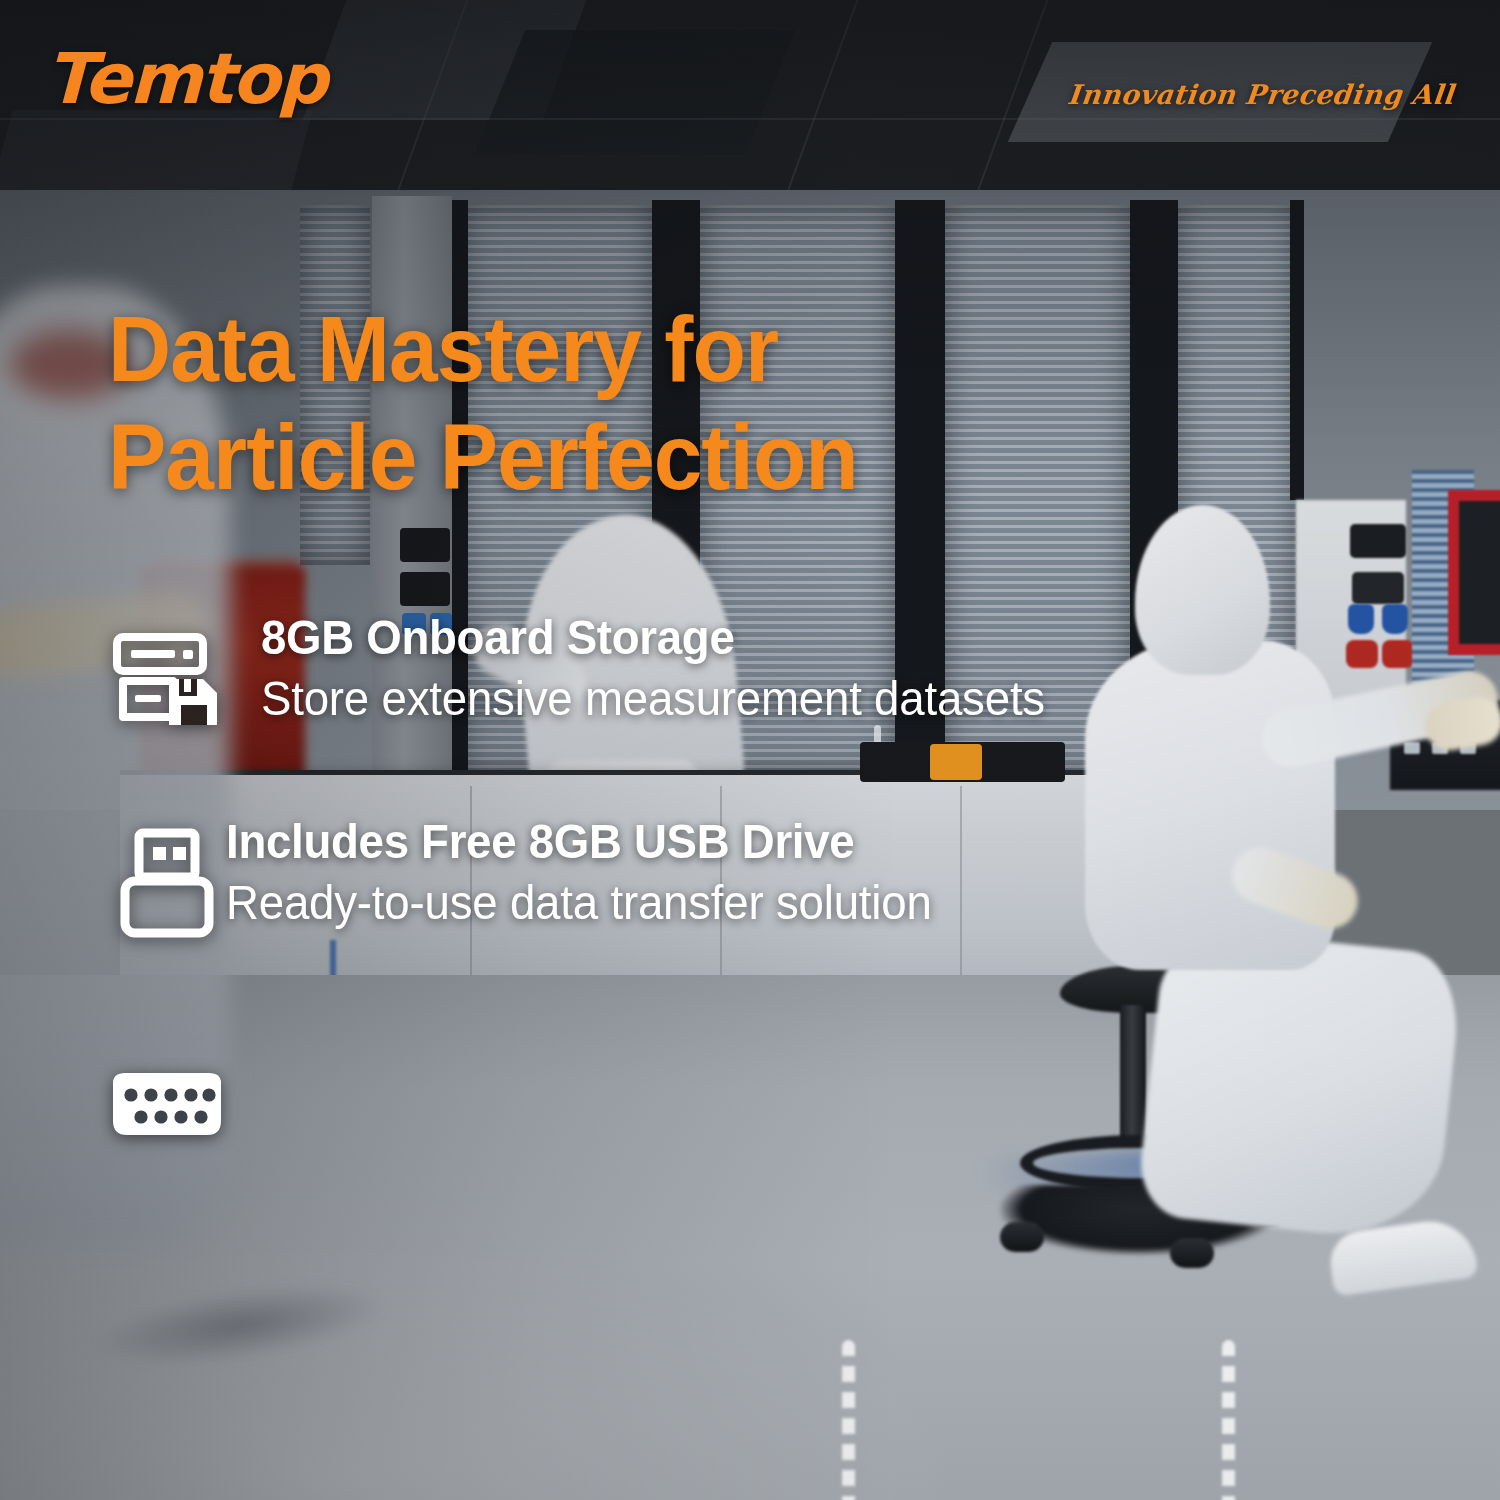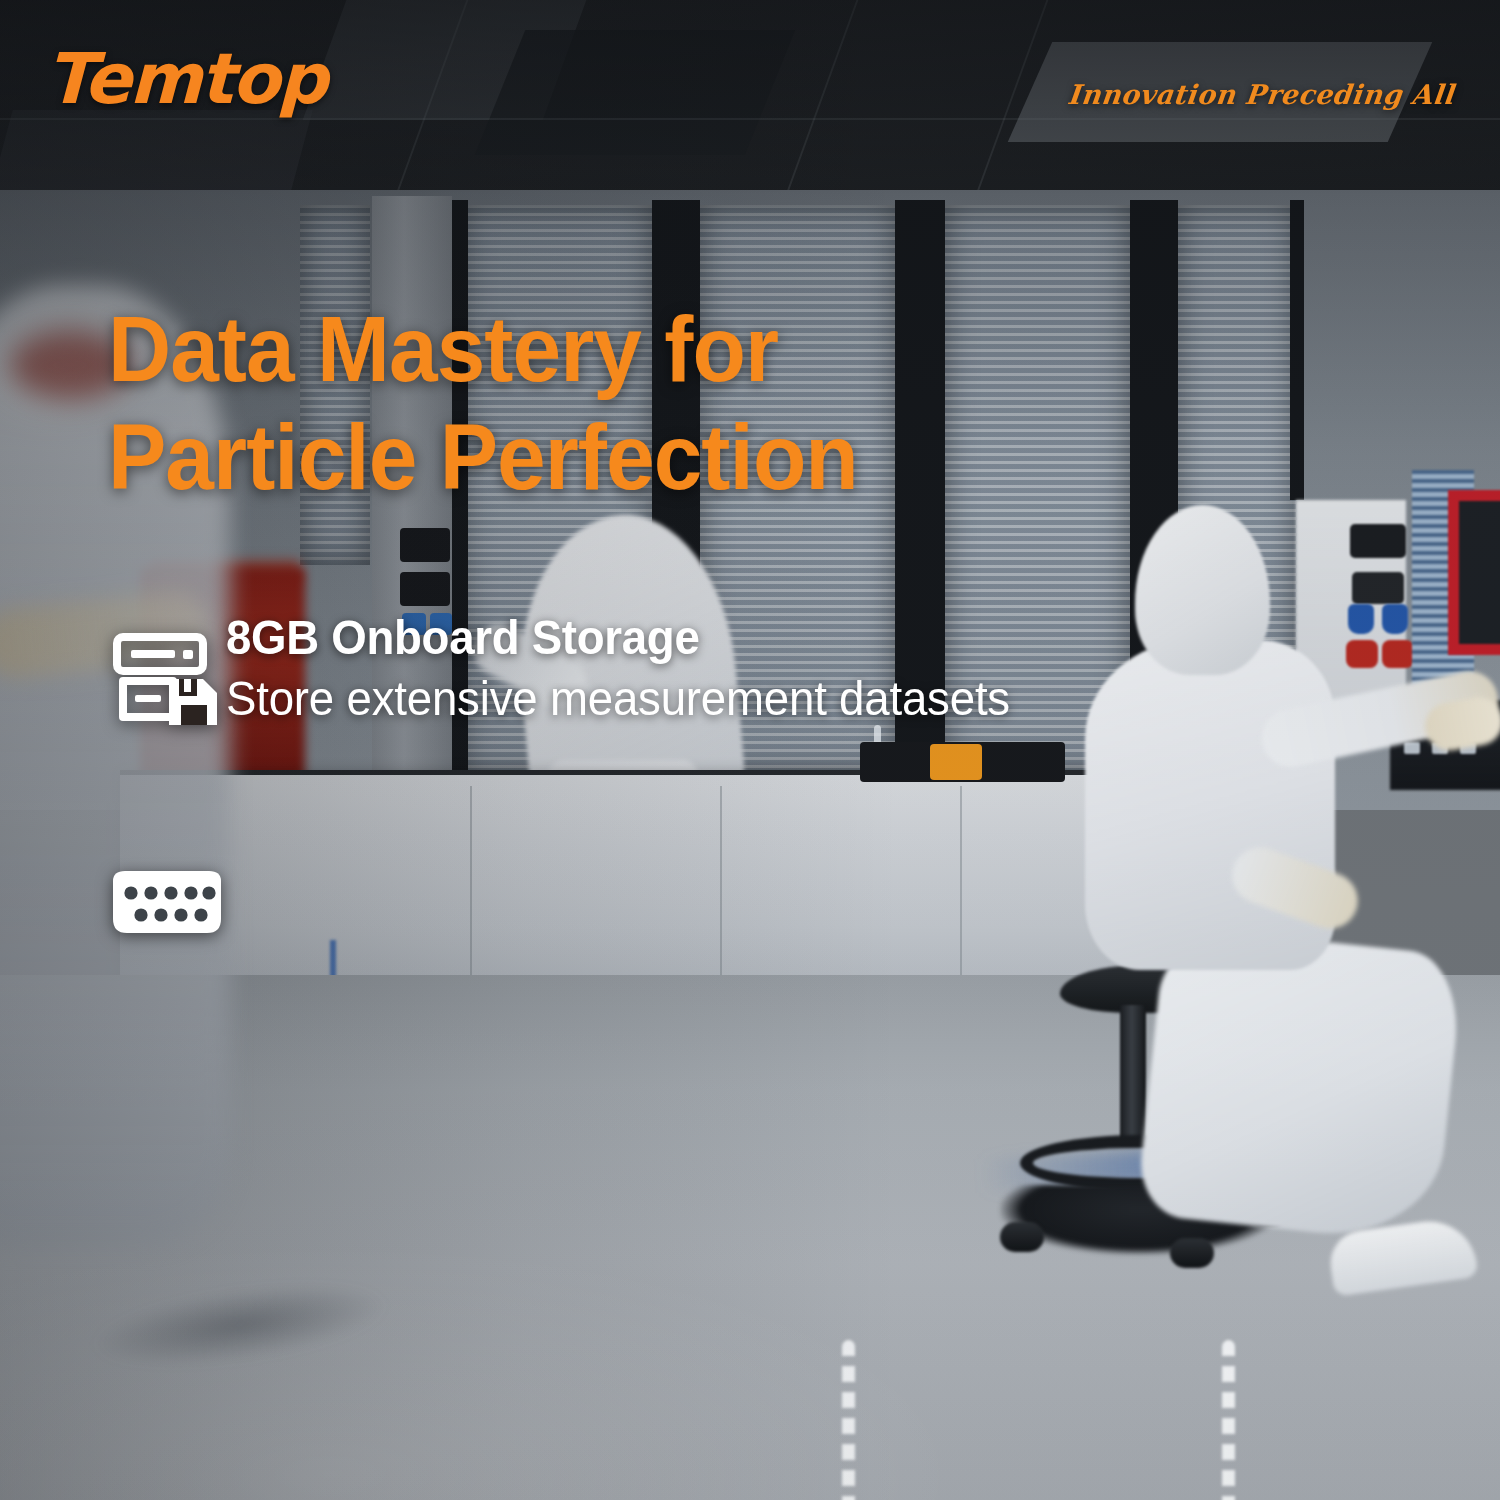--- a/index.html
+++ b/index.html
@@ -318,21 +318,21 @@
     text-shadow:0 2px 10px rgba(0,0,0,.6);white-space:nowrap;
   }
   .f-sub{
     color:#ffffff;font-size:48px;font-weight:400;line-height:1.08;
     margin-top:10px;letter-spacing:-.2px;
     transform:scaleX(.95);transform-origin:left center;
     text-shadow:0 2px 10px rgba(0,0,0,.6);white-space:nowrap;
   }
 
   
-  .feature.r1{margin-bottom:80px;}
+  .feature.r1{margin-bottom:80px;gap:35px;}
   .feature.r2{margin-bottom:76px;}
   .feature.r1 .f-icon{margin-top:6px;}
   .feature.r2 .f-icon{margin-top:8px;}
   .feature.r3 .f-icon{margin-top:28px;}
 </style>
 </head>
 <body>
 
 <div class="stage">
 
@@ -468,20 +468,36 @@
             <rect x="73" y="58" width="7" height="13" fill="#fff"></rect>
             <rect x="70" y="84" width="26" height="20" fill="#2b2320"></rect>
           </svg>
         </div>
         <div class="f-text">
           <div class="f-title">8GB Onboard Storage</div>
           <div class="f-sub">Store extensive measurement datasets</div>
         </div>
       </div>
 
+      <div class="feature r2">
+        <div class="f-icon">
+          <svg width="112" height="112" viewBox="0 0 112 112" fill="none">
+
+            <rect x="28" y="6" width="56" height="44" rx="4" stroke="#fff" stroke-width="9"></rect>
+            <rect x="42" y="20" width="13" height="13" fill="#fff"></rect>
+            <rect x="62" y="20" width="13" height="13" fill="#fff"></rect>
+
+            <rect x="14" y="54" width="84" height="52" rx="10" stroke="#fff" stroke-width="9"></rect>
+          </svg>
+        </div>
+        <div class="f-text">
+          <div class="f-title">Includes Free 8GB USB Drive</div>
+          <div class="f-sub">Ready-to-use data transfer solution</div>
+        </div>
+      </div>
 
       <div class="feature r3">
         <div class="f-icon">
           <svg width="116" height="72" viewBox="0 0 116 72" fill="none">
             <path d="M4 14 Q4 4 16 4 H100 Q112 4 112 14 V52 Q112 66 98 66 H18 Q4 66 4 52 Z" fill="#fff"></path>
             <g fill="#3d4349">
               <circle cx="22" cy="26" r="6.6"></circle>
               <circle cx="42" cy="26" r="6.6"></circle>
               <circle cx="62" cy="26" r="6.6"></circle>
               <circle cx="82" cy="26" r="6.6"></circle>

